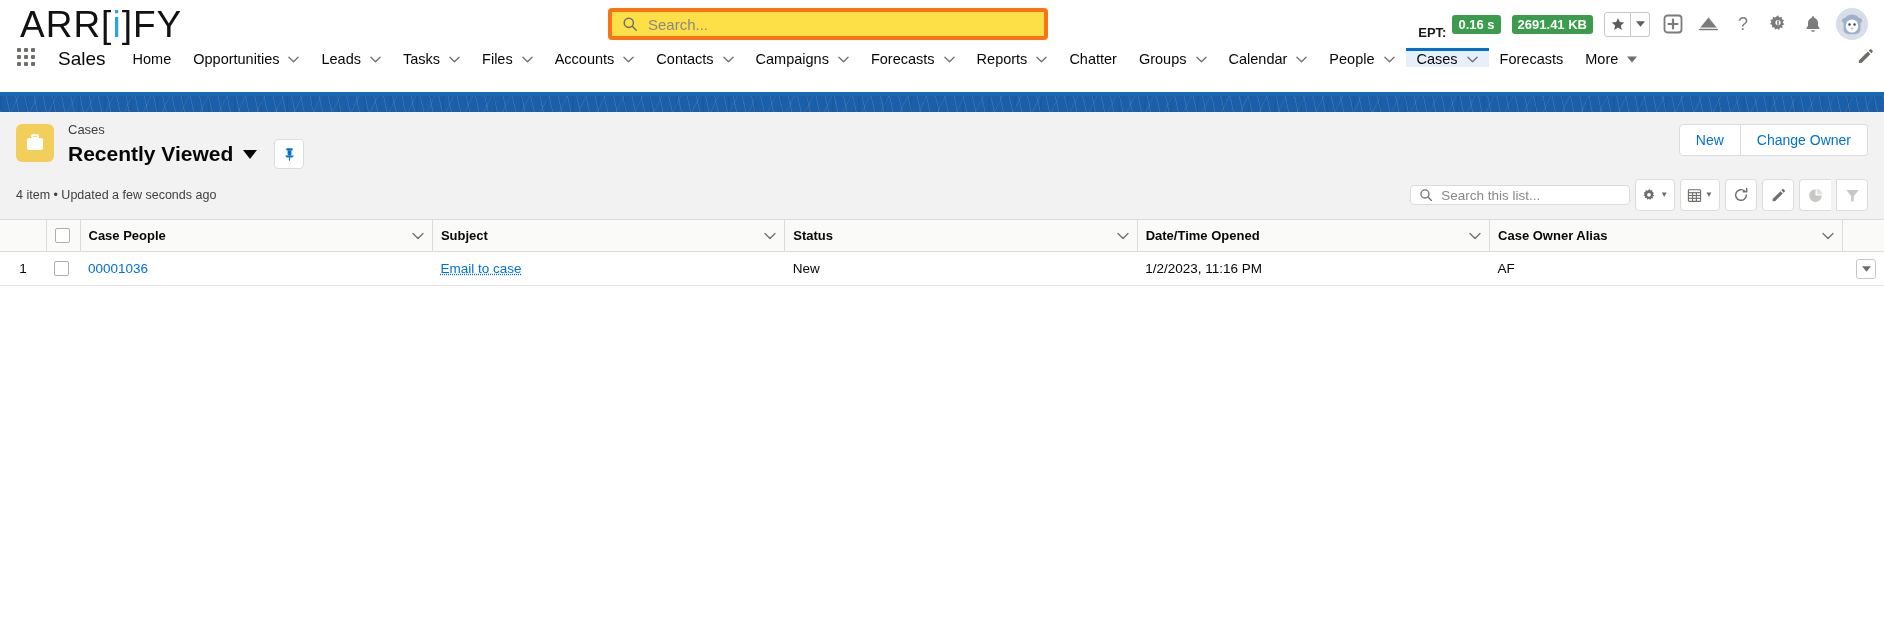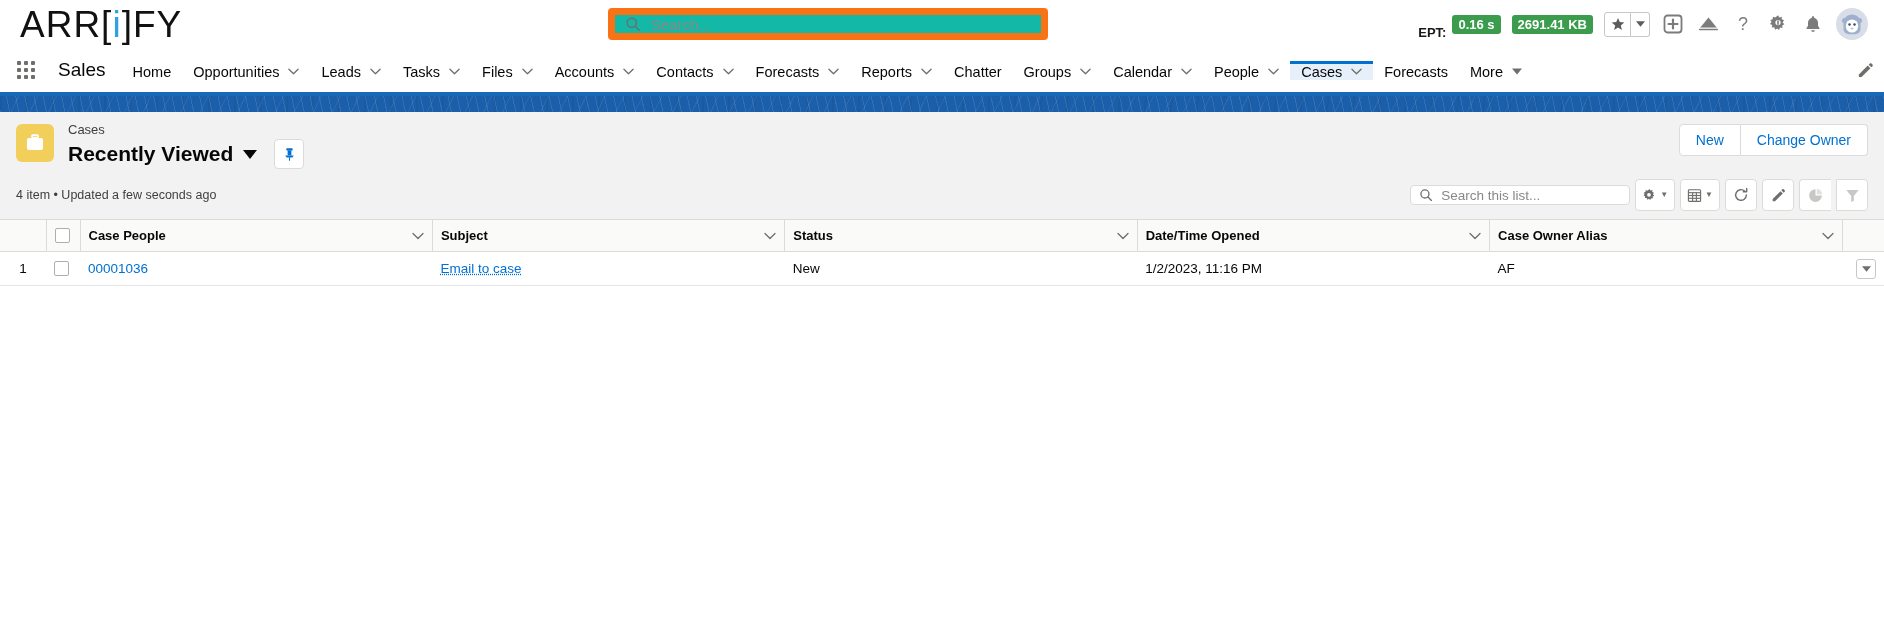--- a/index.html
+++ b/index.html
@@ -32,23 +32,23 @@
   .brand-logo .accent { color: #2fa3e0; }
 
   .search-wrap {
     position: absolute;
     left: 608px;
     width: 440px;
     top: 8px;
   }
   .search-box {
     height: 32px;
-    border: 7px solid #f97316;
+    border: 4px solid #f97316;
     border-radius: 4px;
-    background: #14b8a6;
+    background: #fde047;
     display: flex;
     align-items: center;
     padding: 0 10px;
     width: 100%;
   }
   .search-box input {
     border: none; outline: none;
     font-size: 15px;
     color: #514f4d;
     background: transparent;
@@ -95,21 +95,21 @@
     background: #d8dde6;
     display: flex; align-items: center; justify-content: center;
     overflow: hidden;
   }
 
   
   .nav-bar {
     height: 44px;
     background: #ffffff;
     display: flex;
-    align-items: center;
+    align-items: flex-start;
     padding-left: 8px;
     border-bottom: none;
     position: relative;
   }
   .app-launcher {
     width: 36px;
     display: flex; align-items: center; justify-content: center;
     cursor: pointer;
   }
   .grid-dots {
@@ -463,20 +463,28 @@
       <div class="nav-item">
         <span>Accounts</span>
         <span class="caret">
           <svg width="11" height="7" viewBox="0 0 12 7" fill="none" stroke="#706e6b" stroke-width="1.4">
             <polyline points="1,1 6,6 11,1" stroke-linecap="round" stroke-linejoin="round"></polyline>
           </svg>
         </span>
       </div>
       <div class="nav-item">
         <span>Contacts</span>
+        <span class="caret">
+          <svg width="11" height="7" viewBox="0 0 12 7" fill="none" stroke="#706e6b" stroke-width="1.4">
+            <polyline points="1,1 6,6 11,1" stroke-linecap="round" stroke-linejoin="round"></polyline>
+          </svg>
+        </span>
+      </div>
+      <div class="nav-item">
+        <span>Campaigns</span>
         <span class="caret">
           <svg width="11" height="7" viewBox="0 0 12 7" fill="none" stroke="#706e6b" stroke-width="1.4">
             <polyline points="1,1 6,6 11,1" stroke-linecap="round" stroke-linejoin="round"></polyline>
           </svg>
         </span>
       </div>
       <div class="nav-item">
         <span>Forecasts</span>
         <span class="caret">
           <svg width="11" height="7" viewBox="0 0 12 7" fill="none" stroke="#706e6b" stroke-width="1.4">

